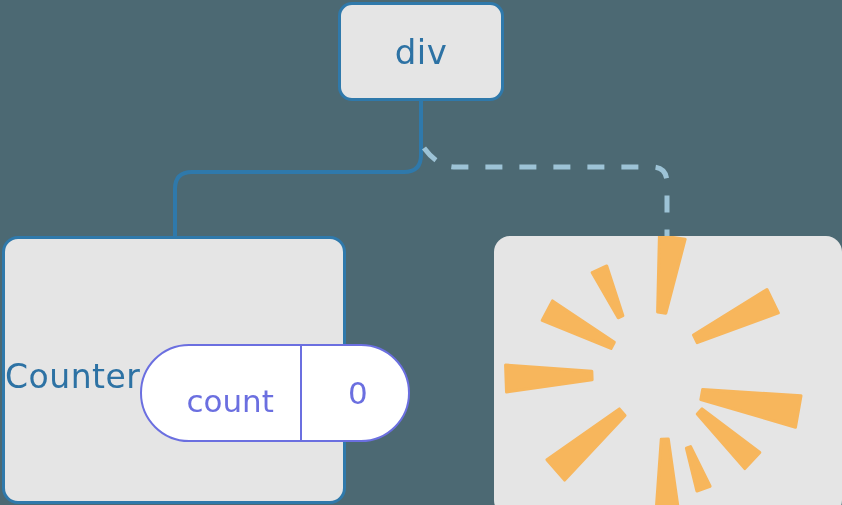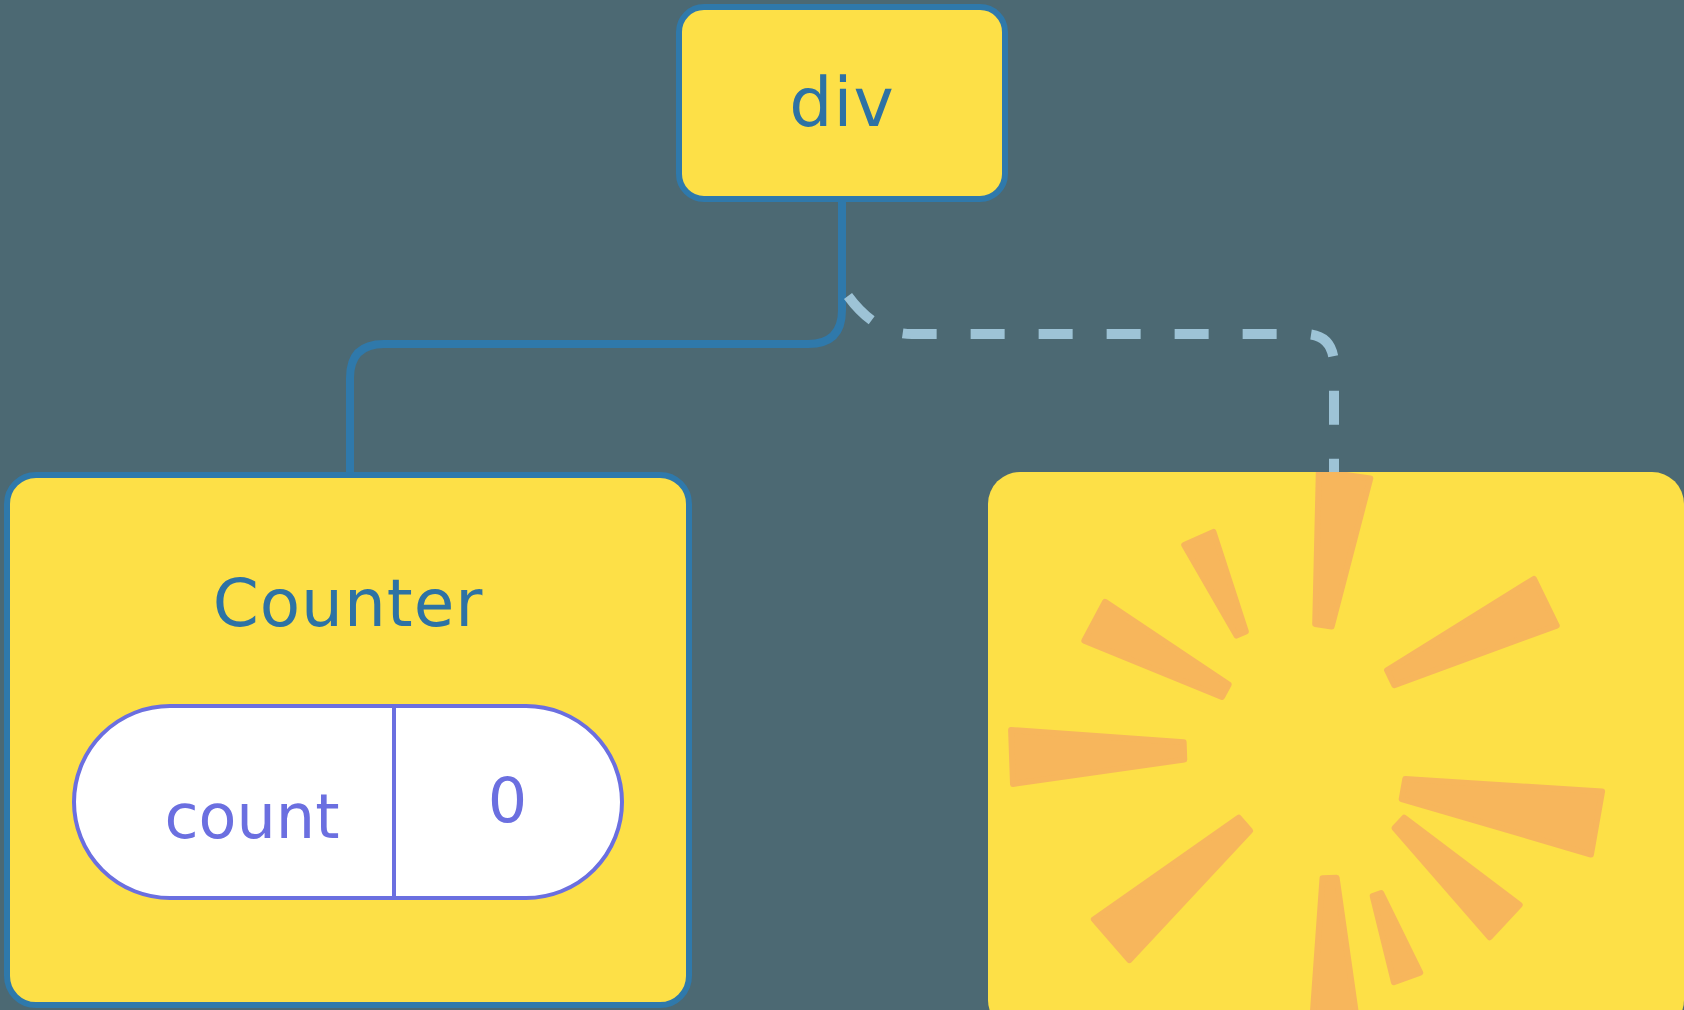--- a/index.html
+++ b/index.html
@@ -20,21 +20,21 @@
     left: 0;
     top: 0;
     width: 842px;
     height: 505px;
     pointer-events: none;
   }
 
   
   .card {
     position: absolute;
-    background: #fde047;
+    background: #e5e5e5;
     box-sizing: border-box;
   }
   .card.bordered {
     border: 3px solid #2f79ab;
   }
 
   
   #node-root {
     left: 338px;
     top: 2px;
@@ -55,21 +55,20 @@
   }
 
   
   #node-counter {
     left: 2px;
     top: 236px;
     width: 344px;
     height: 268px;
     border-radius: 16px;
     display: flex;
-    flex-direction: column;
     align-items: center;
     justify-content: flex-start;
     padding-top: 46px;
   }
   #node-counter .node-title {
     font-size: 33px;
     margin-bottom: 34px;
   }
 
   

